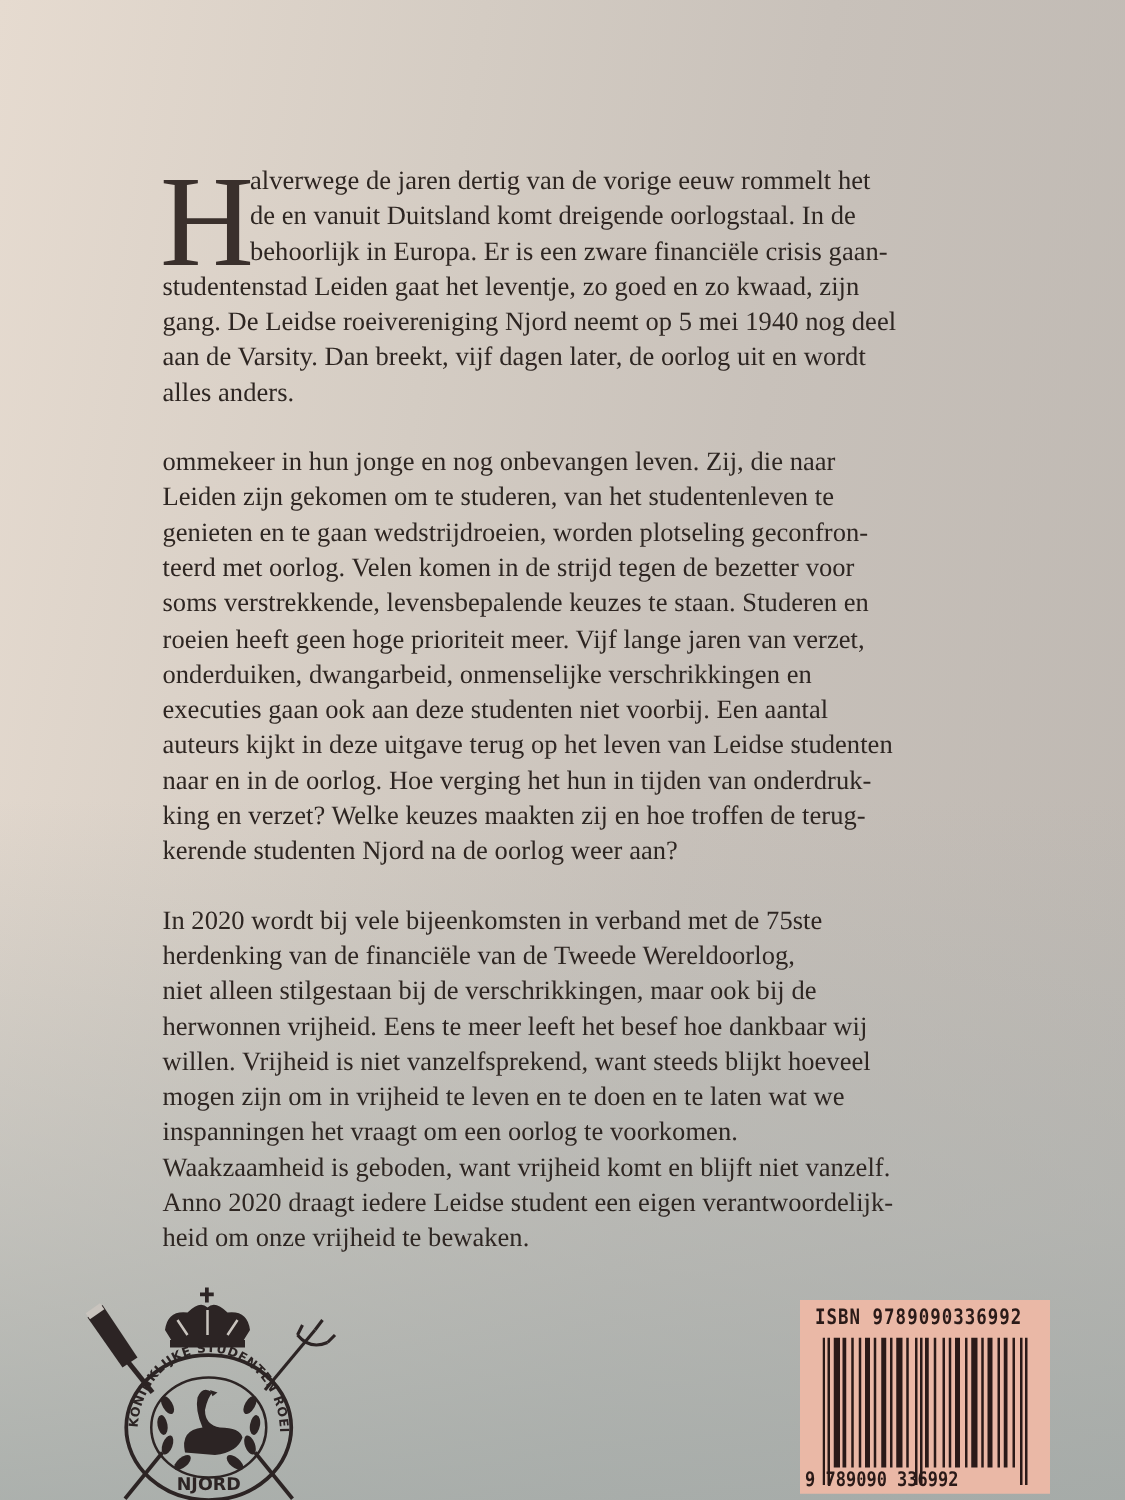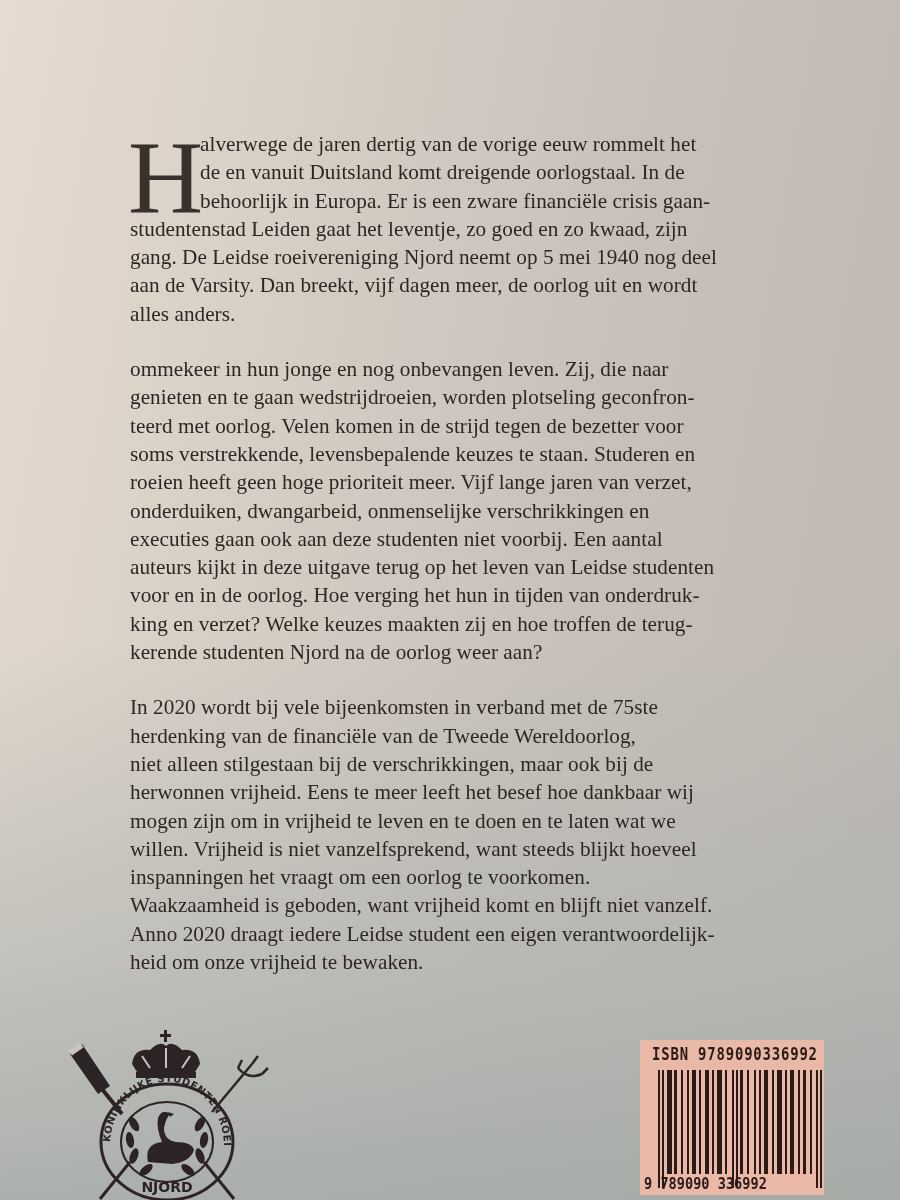--- a/index.html
+++ b/index.html
@@ -22,21 +22,21 @@
     .line { display:block; white-space:nowrap; }
     .line.indent { padding-left:70px; }
     .dropcap {
       position:absolute; left:-2px; top:8px;
       font-size:104px; line-height:80px; color:#3a302c;
       font-family:"Liberation Serif", serif;
     }
     .p1-wrap { position:relative; padding-top:0; }
     .logo { position:absolute; left:52px; top:1024px; width:230px; height:176px; }
     .barcode-label {
-      position:absolute; left:640px; top:1040px; width:184px; height:155px;
+      position:absolute; left:640px; top:1040px; width:200px; height:155px;
       background:#eab8a6;
     }
     .isbn-top {
       position:absolute; left:12px; top:4px; font-family:"DejaVu Sans Mono", monospace;
       font-size:17px; font-weight:bold; letter-spacing:1px; color:#2a1a18; transform:scaleX(0.82); transform-origin:left;
       white-space:nowrap;
     }
     .bars { position:absolute; left:18px; top:30px; width:170px; height:118px; }
     .isbn-bottom {
       position:absolute; left:4px; top:134px; font-family:"DejaVu Sans Mono", monospace;
@@ -50,45 +50,46 @@
 <div class="bottom-shade"></div>
 
 <div class="text-block">
   <div class="para p1-wrap">
     <span class="dropcap">H</span>
     <span class="line indent">alverwege de jaren dertig van de vorige eeuw rommelt het</span>
     <span class="line indent">de en vanuit Duitsland komt dreigende oorlogstaal. In de</span>
     <span class="line indent">behoorlijk in Europa. Er is een zware financiële crisis gaan-</span>
     <span class="line">studentenstad Leiden gaat het leventje, zo goed en zo kwaad, zijn</span>
     <span class="line">gang. De Leidse roeivereniging Njord neemt op 5 mei 1940 nog deel</span>
-    <span class="line">aan de Varsity. Dan breekt, vijf dagen meer, de oorlog uit en wordt</span>
+    <span class="line">aan de Varsity. Dan breekt, vijf dagen later, de oorlog uit en wordt</span>
     <span class="line">alles anders.</span>
   </div>
 
   <div class="para">
     <span class="line">ommekeer in hun jonge en nog onbevangen leven. Zij, die naar</span>
+    <span class="line">Leiden zijn gekomen om te studeren, van het studentenleven te</span>
     <span class="line">genieten en te gaan wedstrijdroeien, worden plotseling geconfron-</span>
     <span class="line">teerd met oorlog. Velen komen in de strijd tegen de bezetter voor</span>
     <span class="line">soms verstrekkende, levensbepalende keuzes te staan. Studeren en</span>
     <span class="line">roeien heeft geen hoge prioriteit meer. Vijf lange jaren van verzet,</span>
     <span class="line">onderduiken, dwangarbeid, onmenselijke verschrikkingen en</span>
     <span class="line">executies gaan ook aan deze studenten niet voorbij. Een aantal</span>
     <span class="line">auteurs kijkt in deze uitgave terug op het leven van Leidse studenten</span>
-    <span class="line">voor en in de oorlog. Hoe verging het hun in tijden van onderdruk-</span>
+    <span class="line">naar en in de oorlog. Hoe verging het hun in tijden van onderdruk-</span>
     <span class="line">king en verzet? Welke keuzes maakten zij en hoe troffen de terug-</span>
     <span class="line">kerende studenten Njord na de oorlog weer aan?</span>
   </div>
 
   <div class="para">
     <span class="line">In 2020 wordt bij vele bijeenkomsten in verband met de 75ste</span>
     <span class="line">herdenking van de financiële van de Tweede Wereldoorlog,</span>
     <span class="line">niet alleen stilgestaan bij de verschrikkingen, maar ook bij de</span>
     <span class="line">herwonnen vrijheid. Eens te meer leeft het besef hoe dankbaar wij</span>
+    <span class="line">willen. Vrijheid is niet vanzelfsprekend, want steeds blijkt hoeveel</span>
     <span class="line">mogen zijn om in vrijheid te leven en te doen en te laten wat we</span>
-    <span class="line">willen. Vrijheid is niet vanzelfsprekend, want steeds blijkt hoeveel</span>
     <span class="line">inspanningen het vraagt om een oorlog te voorkomen.</span>
     <span class="line">Waakzaamheid is geboden, want vrijheid komt en blijft niet vanzelf.</span>
     <span class="line">Anno 2020 draagt iedere Leidse student een eigen verantwoordelijk-</span>
     <span class="line">heid om onze vrijheid te bewaken.</span>
   </div>
 </div>
 
 <div class="logo">
   <svg width="230" height="176" viewBox="0 0 230 176">
     <defs>

